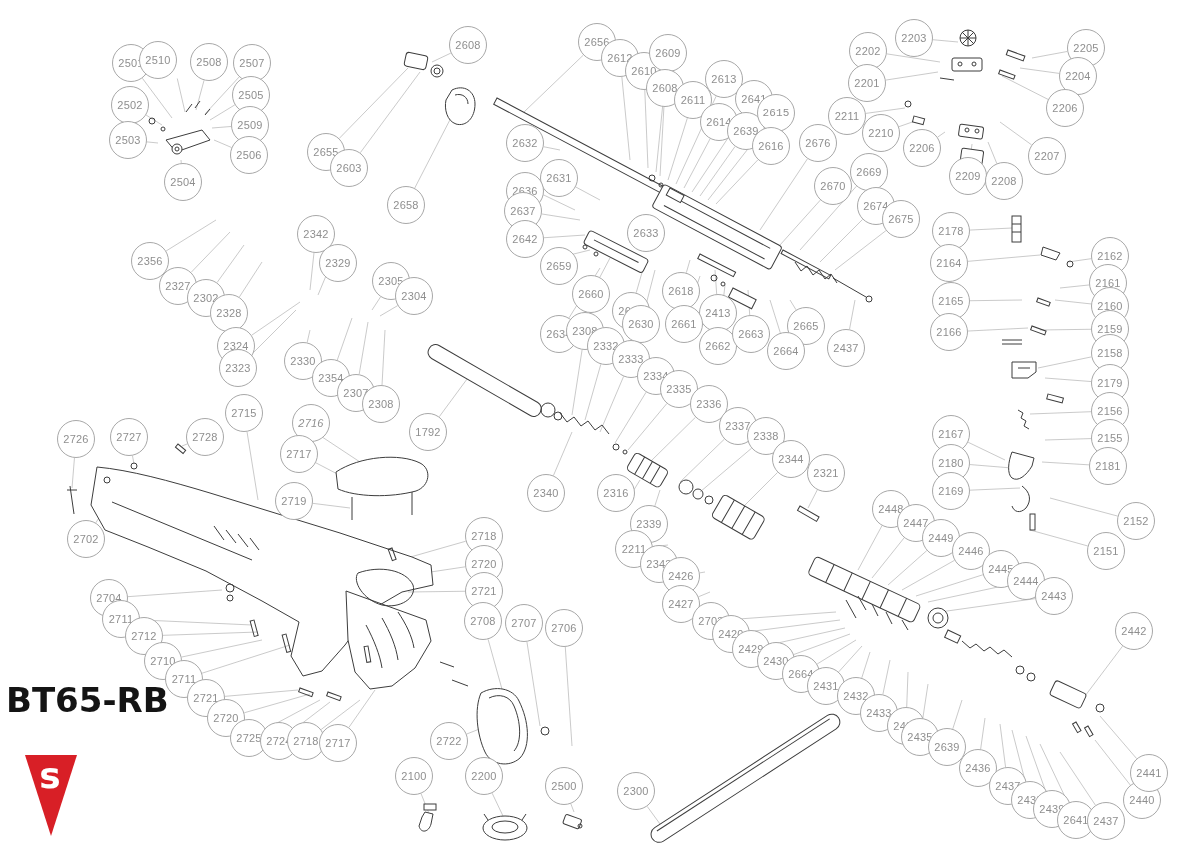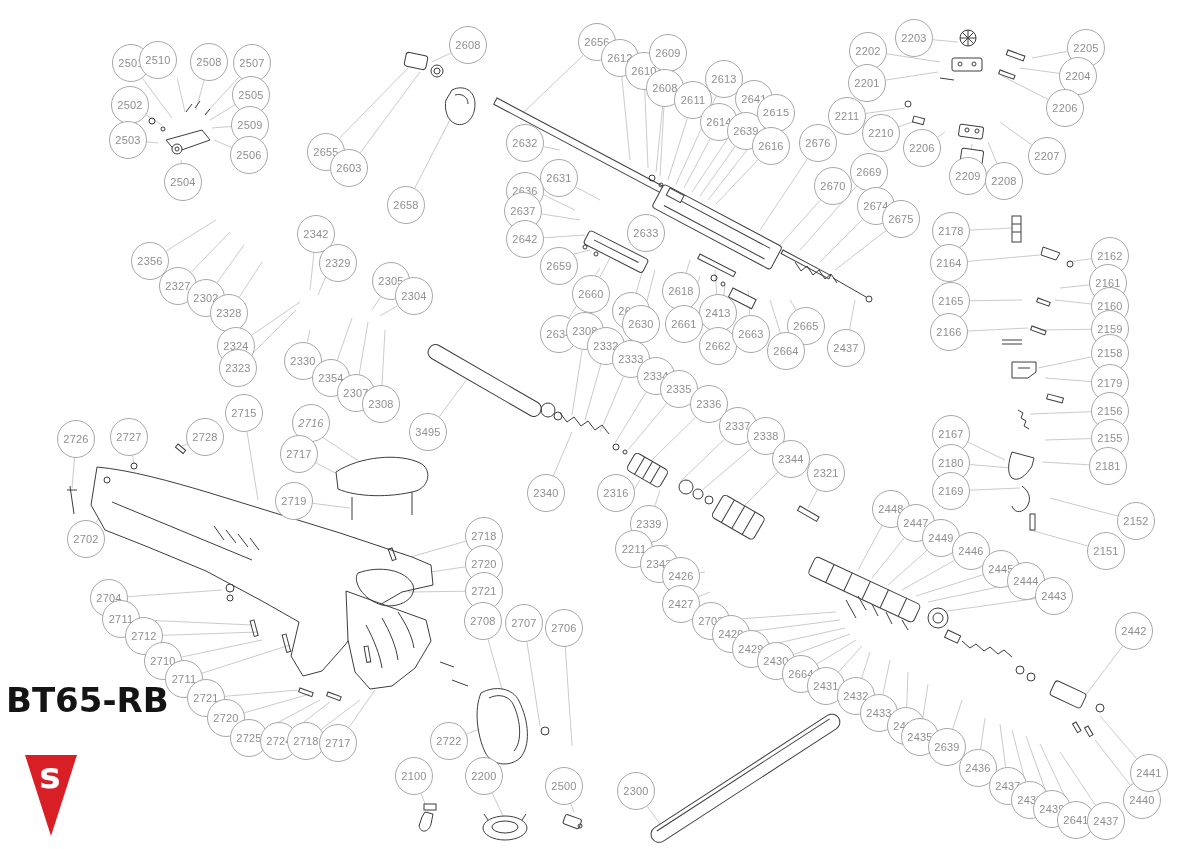--- a/index.html
+++ b/index.html
@@ -448,21 +448,21 @@
       <div class="callout" style="left: 187px; top: 279px; border-color: rgb(168, 168, 168); color: rgb(143, 143, 143);">2302</div>
       <div class="callout" style="left: 372px; top: 262px; border-color: rgb(168, 168, 168); color: rgb(143, 143, 143);">2305</div>
       <div class="callout" style="left: 395px; top: 277px; border-color: rgb(168, 168, 168); color: rgb(143, 143, 143);">2304</div>
       <div class="callout" style="left: 210px; top: 294px; border-color: rgb(168, 168, 168); color: rgb(143, 143, 143);">2328</div>
       <div class="callout" style="left: 217px; top: 327px; border-color: rgb(168, 168, 168); color: rgb(143, 143, 143);">2324</div>
       <div class="callout" style="left: 284px; top: 342px; border-color: rgb(168, 168, 168); color: rgb(143, 143, 143);">2330</div>
       <div class="callout" style="left: 219px; top: 349px; border-color: rgb(168, 168, 168); color: rgb(143, 143, 143);">2323</div>
       <div class="callout" style="left: 312px; top: 359px; border-color: rgb(168, 168, 168); color: rgb(143, 143, 143);">2354</div>
       <div class="callout" style="left: 337px; top: 374px; border-color: rgb(168, 168, 168); color: rgb(143, 143, 143);">2307</div>
       <div class="callout" style="left: 362px; top: 385px; border-color: rgb(168, 168, 168); color: rgb(143, 143, 143);">2308</div>
-      <div class="callout" style="left: 409px; top: 413px; border-color: rgb(168, 168, 168); color: rgb(143, 143, 143);">3495</div>
+      <div class="callout" style="left: 409px; top: 413px; border-color: rgb(168, 168, 168); color: rgb(143, 143, 143);">1792</div>
       <div class="callout" style="left: 566px; top: 312px; border-color: rgb(168, 168, 168); color: rgb(143, 143, 143);">2308</div>
       <div class="callout" style="left: 587px; top: 327px; border-color: rgb(168, 168, 168); color: rgb(143, 143, 143);">2332</div>
       <div class="callout" style="left: 612px; top: 340px; border-color: rgb(168, 168, 168); color: rgb(143, 143, 143);">2333</div>
       <div class="callout" style="left: 637px; top: 357px; border-color: rgb(168, 168, 168); color: rgb(143, 143, 143);">2334</div>
       <div class="callout" style="left: 660px; top: 370px; border-color: rgb(168, 168, 168); color: rgb(143, 143, 143);">2335</div>
       <div class="callout" style="left: 690px; top: 385px; border-color: rgb(168, 168, 168); color: rgb(143, 143, 143);">2336</div>
       <div class="callout" style="left: 719px; top: 407px; border-color: rgb(168, 168, 168); color: rgb(143, 143, 143);">2337</div>
       <div class="callout" style="left: 747px; top: 417px; border-color: rgb(168, 168, 168); color: rgb(143, 143, 143);">2338</div>
       <div class="callout" style="left: 772px; top: 440px; border-color: rgb(168, 168, 168); color: rgb(143, 143, 143);">2344</div>
       <div class="callout" style="left: 807px; top: 454px; border-color: rgb(168, 168, 168); color: rgb(143, 143, 143);">2321</div>

